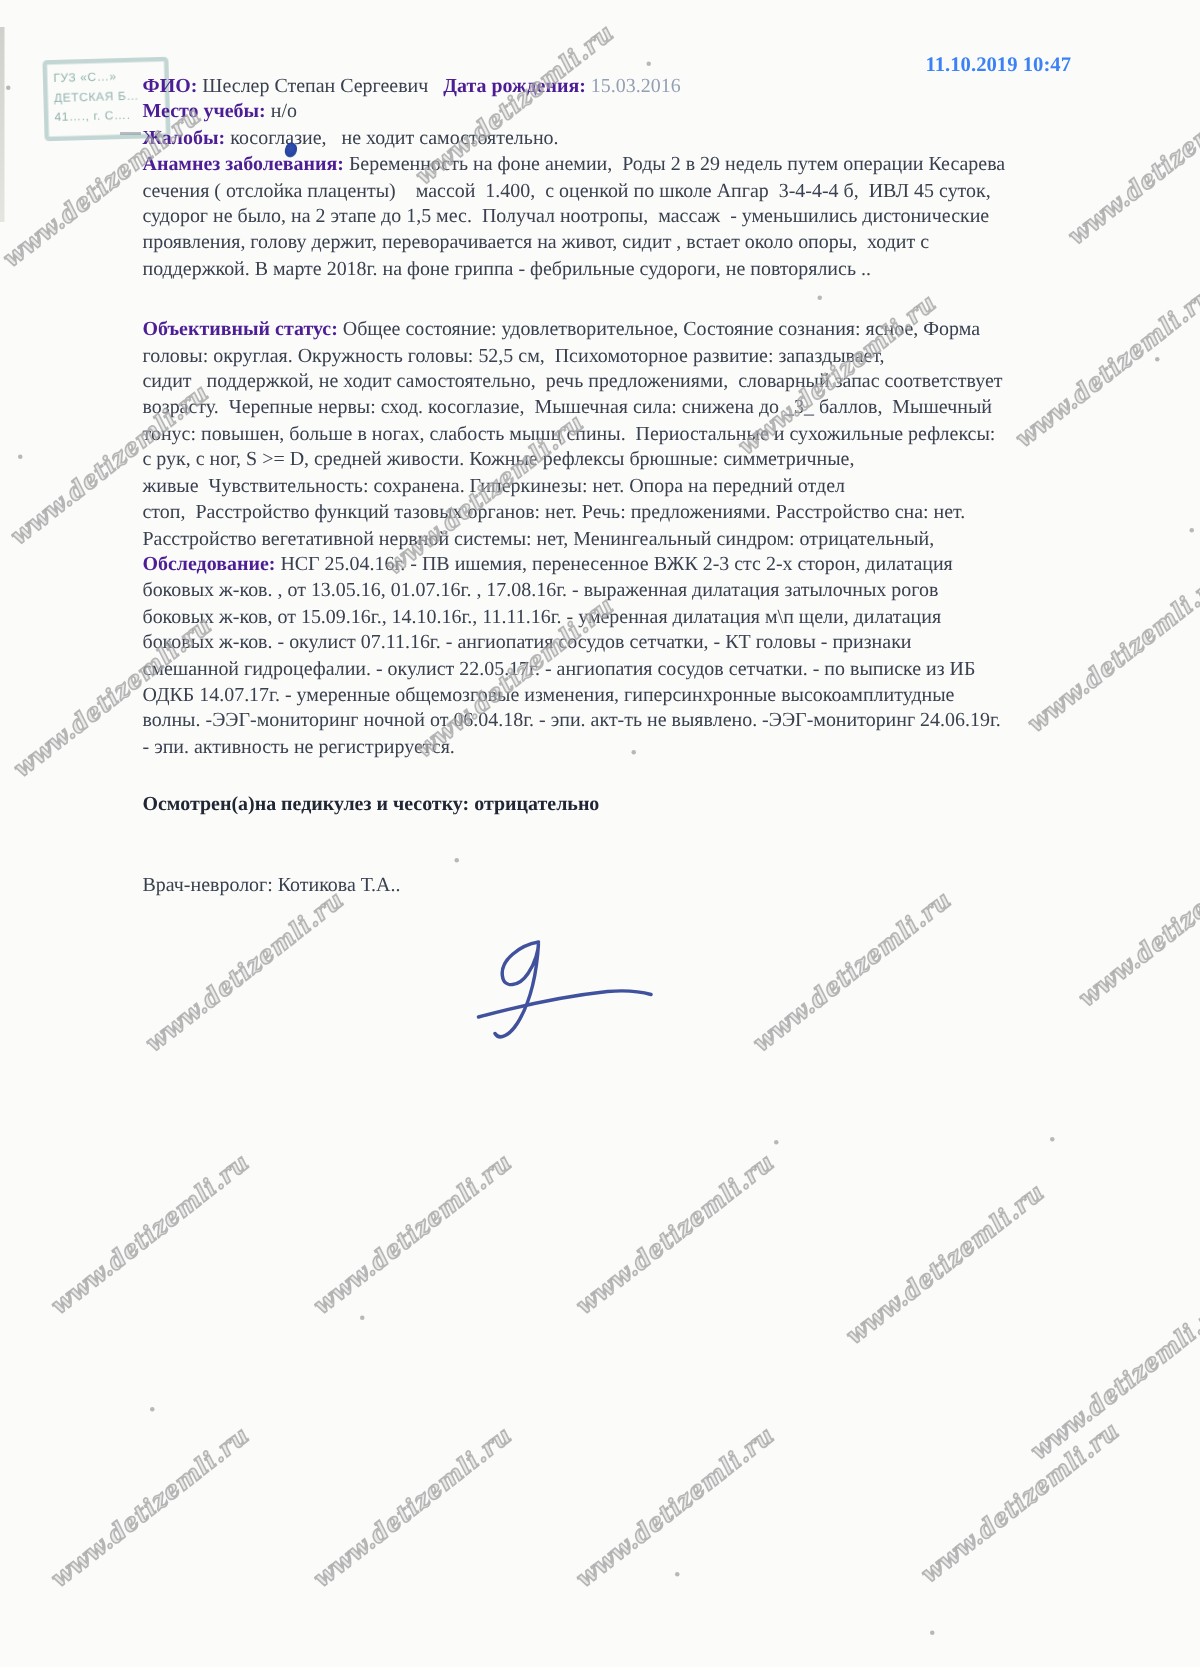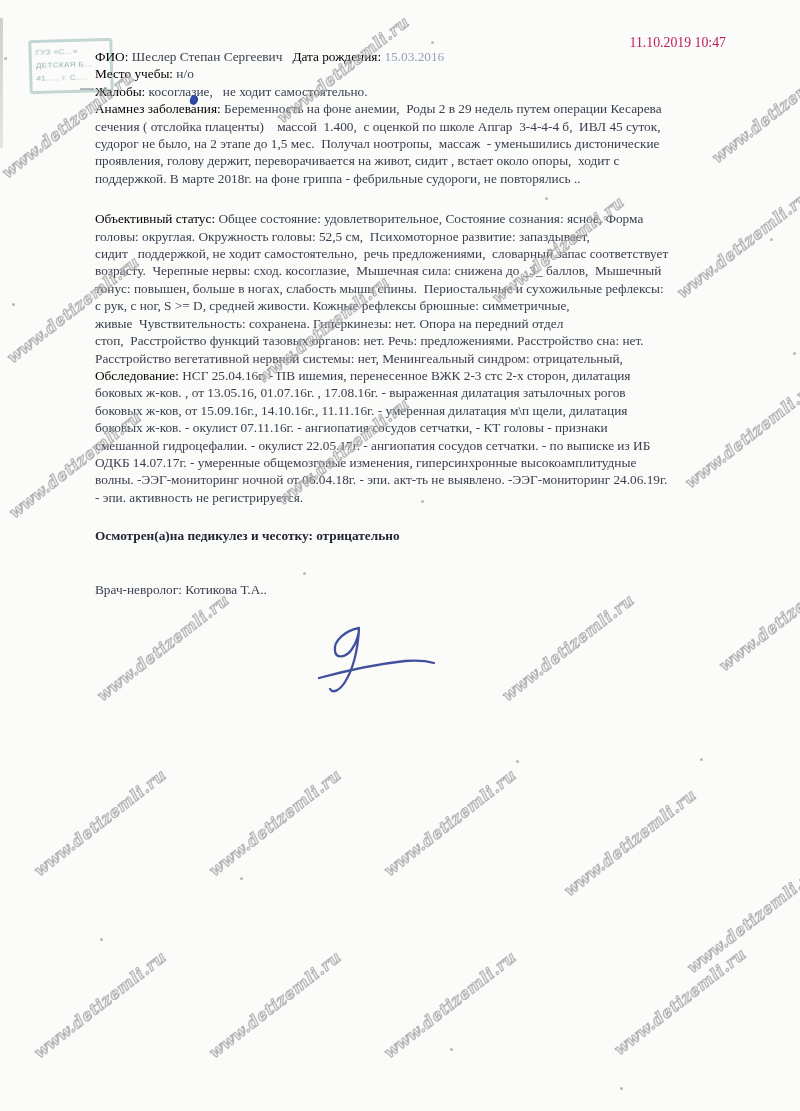--- a/index.html
+++ b/index.html
@@ -19,28 +19,28 @@
     border:3px solid rgba(92,148,142,.42);border-radius:3px;
     transform:rotate(-1.6deg);
     padding:3px 2px 2px 4px;box-sizing:border-box;
     filter:blur(.45px);opacity:.85;}
   .stamp div{font-family:"Liberation Sans",sans-serif;font-size:8px;line-height:13px;
     color:rgba(85,140,134,.75);white-space:nowrap;overflow:hidden;letter-spacing:.4px;}
 
   
   .title{position:absolute;left:30px;top:13px;width:740px;text-align:center;
     font-weight:bold;font-size:14.6px;color:#232a38;letter-spacing:.15px;}
-  .datetime{position:absolute;top:35px;right:74px;font-weight:normal;
-    font-size:13.8px;color:#be185d;}
+  .datetime{position:absolute;top:35px;right:86px;font-weight:bold;
+    font-size:13.8px;color:#3b82f6;}
 
   
   .doc{position:absolute;left:95px;top:48px;width:624px;
     font-size:13.3px;line-height:17.4px;color:#39404f;}
   .fieldline{white-space:pre;}
-  .lbl{font-weight:normal;color:#000000;}
+  .lbl{font-weight:bold;color:#4c1d95;}
   .val{white-space:pre;}
   .faded{color:#93a0b4;}
   .sec{margin:0;white-space:pre;}
   .sec .txt{white-space:pre;}
   .gap-top{margin-top:23px;}
   .checked{margin-top:21px;font-weight:bold;color:#202634;white-space:pre;}
   .doctorline{margin-top:36px;white-space:pre;}
 
   
   .sig{position:absolute;left:297px;top:620px;}

